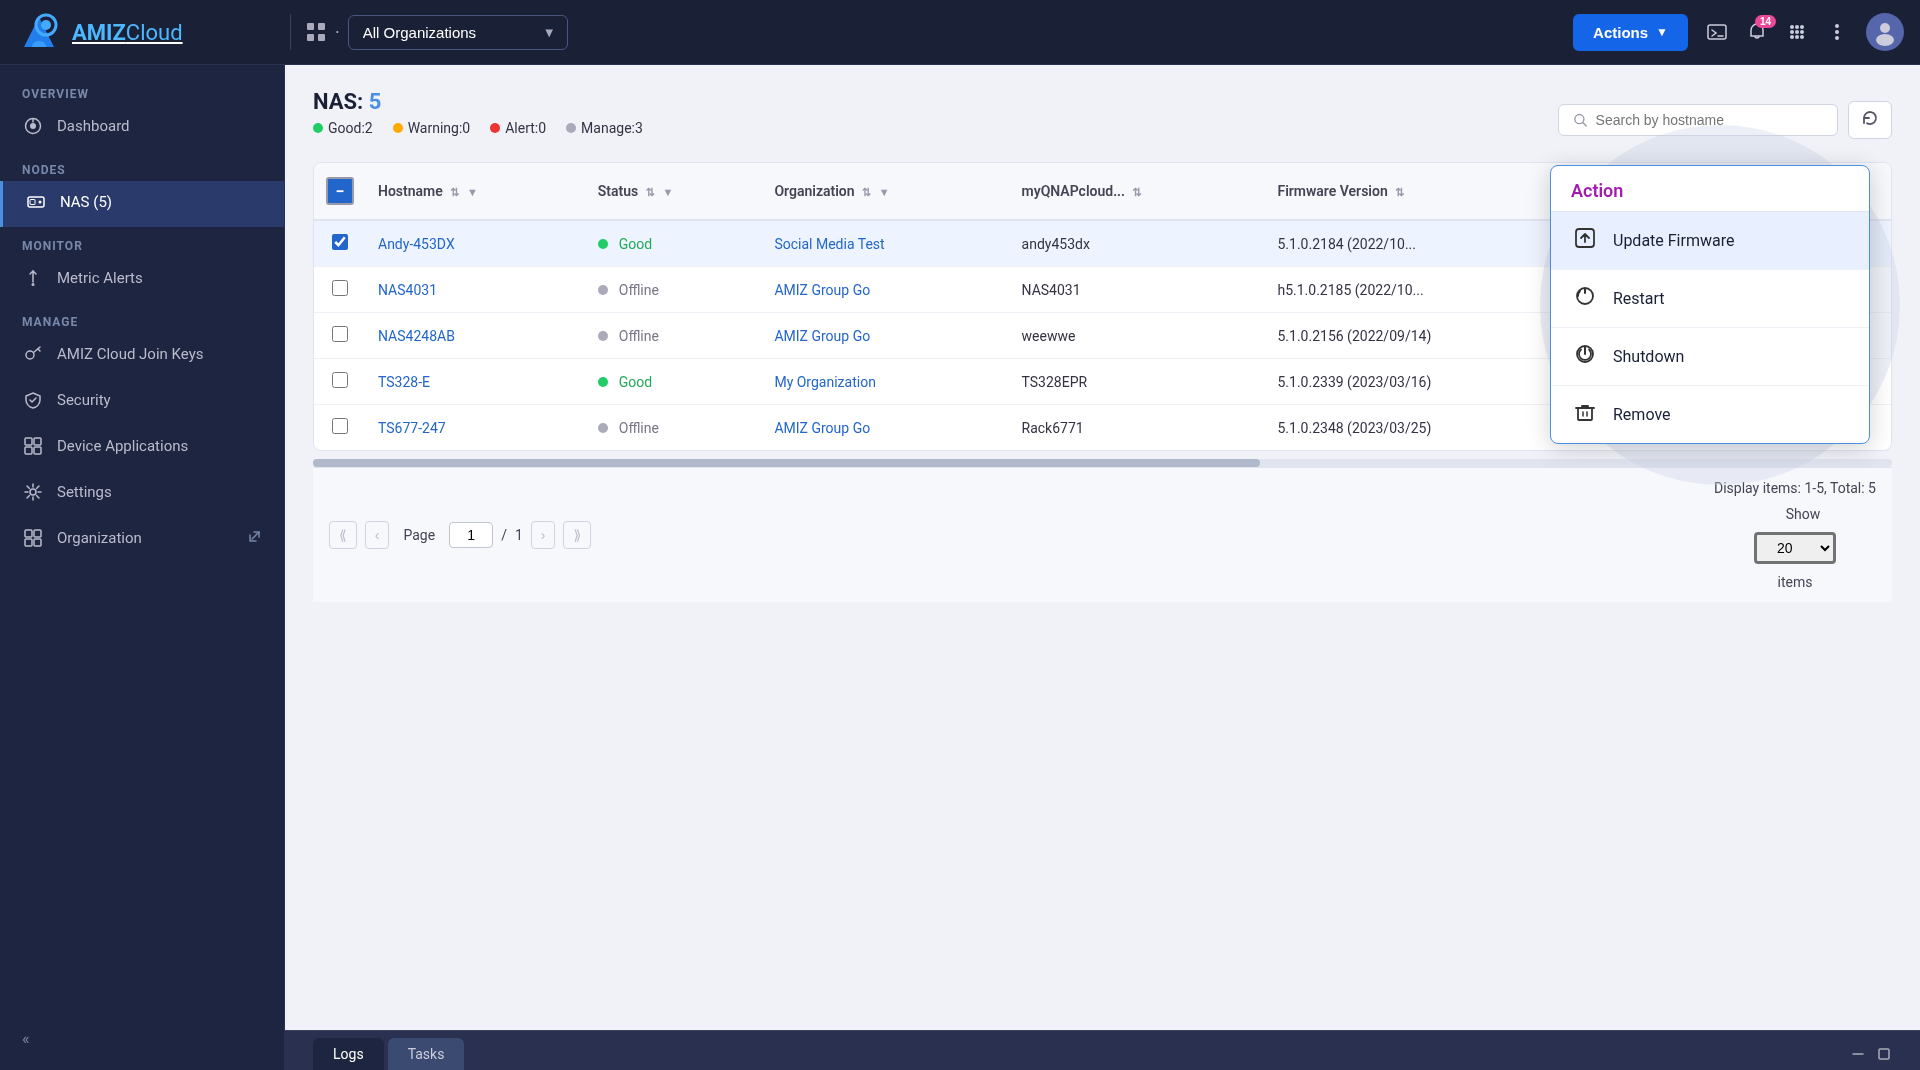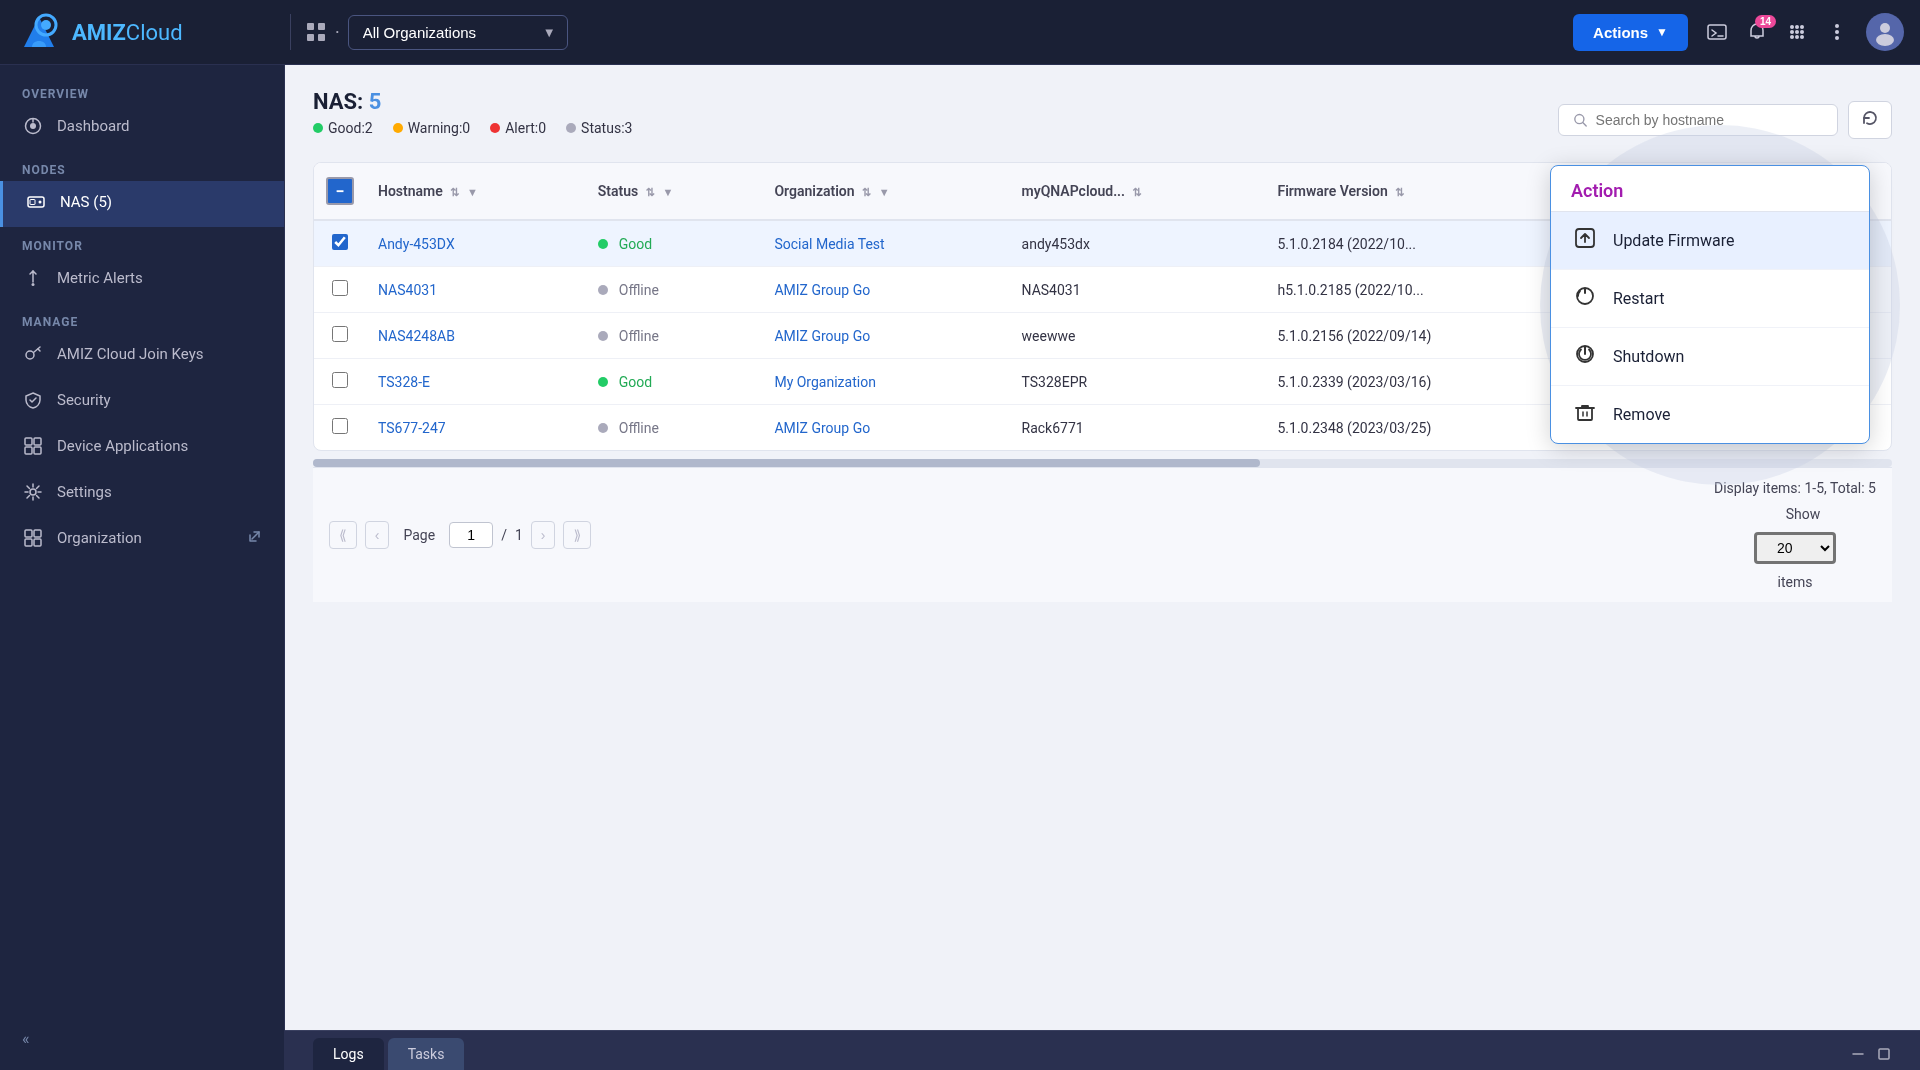--- a/index.html
+++ b/index.html
@@ -13,20 +13,21 @@
       align-items: center;
       padding: 0 16px;
       border-bottom: 1px solid #2a3050;
       flex-shrink: 0;
     }
     .logo-area {
       display: flex;
       align-items: center;
       gap: 10px;
       min-width: 260px;
+      text-decoration: underline;
     }
     .logo-icon {
       width: 46px;
       height: 46px;
     }
     .logo-text {
       font-size: 22px;
       font-weight: 700;
       color: #fff;
     }
@@ -653,21 +654,21 @@
             <span class="status-item">
               <span class="status-dot dot-orange"></span>
               <span>Warning:0</span>
             </span>
             <span class="status-item">
               <span class="status-dot dot-red"></span>
               <span>Alert:0</span>
             </span>
             <span class="status-item">
               <span class="status-dot dot-gray"></span>
-              <span>Status:3</span>
+              <span>Manage:3</span>
             </span>
           </div>
         </div>
 
         <div class="table-toolbar">
           <div class="search-box">
             <svg width="16" height="16" viewBox="0 0 16 16" fill="none">
               <circle cx="7" cy="7" r="5" stroke="#99a" stroke-width="1.5"></circle>
               <path d="M11 11 L14.5 14.5" stroke="#99a" stroke-width="1.5" stroke-linecap="round"></path>
             </svg>

